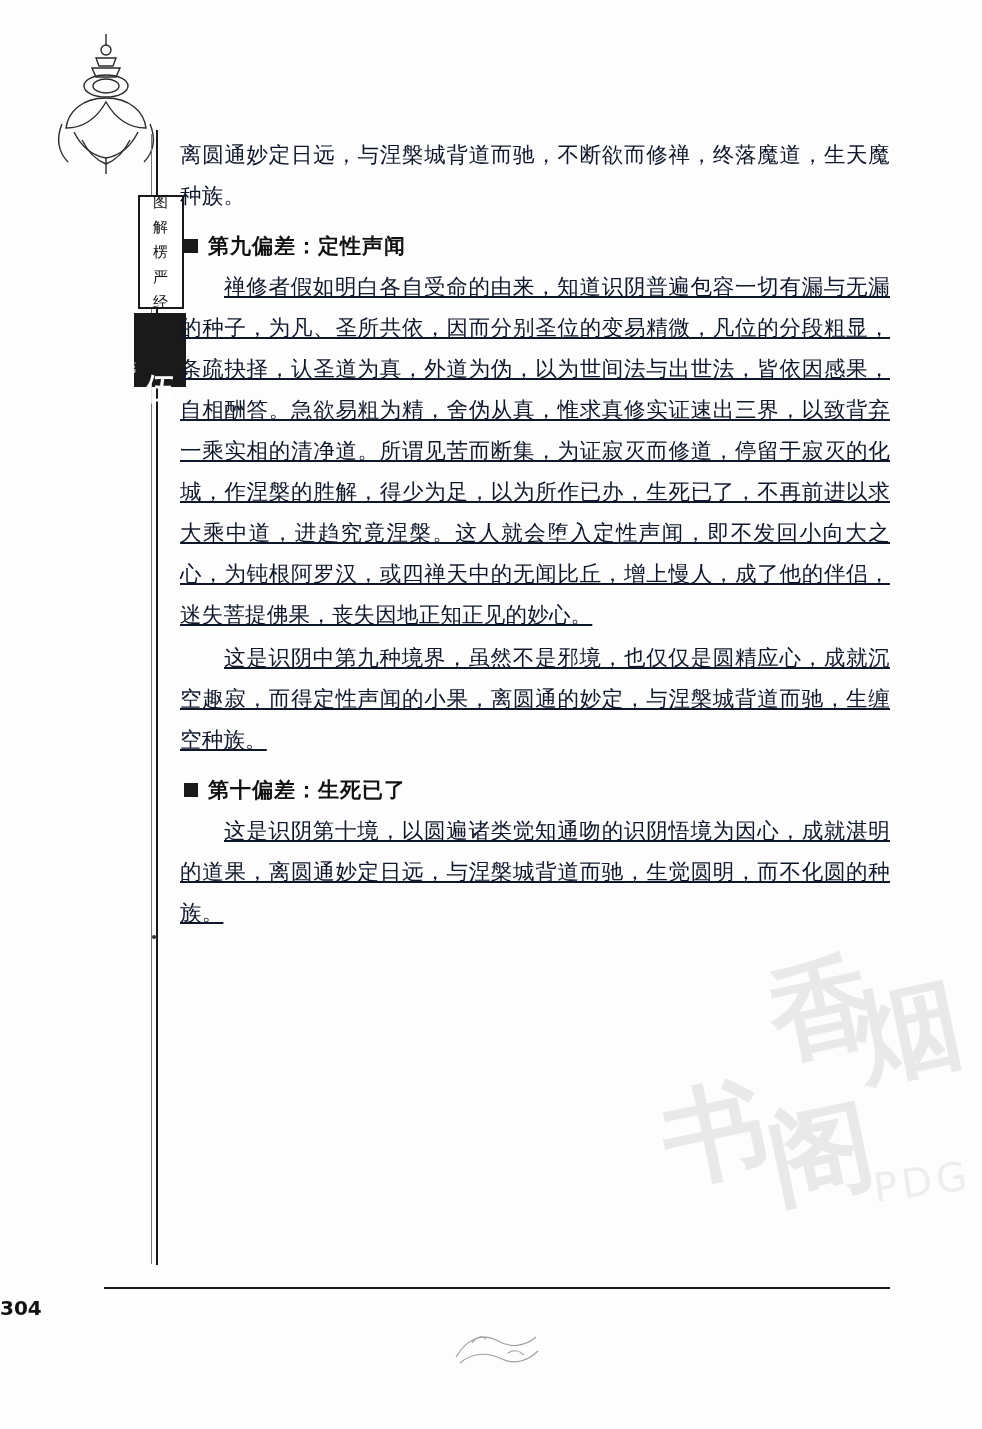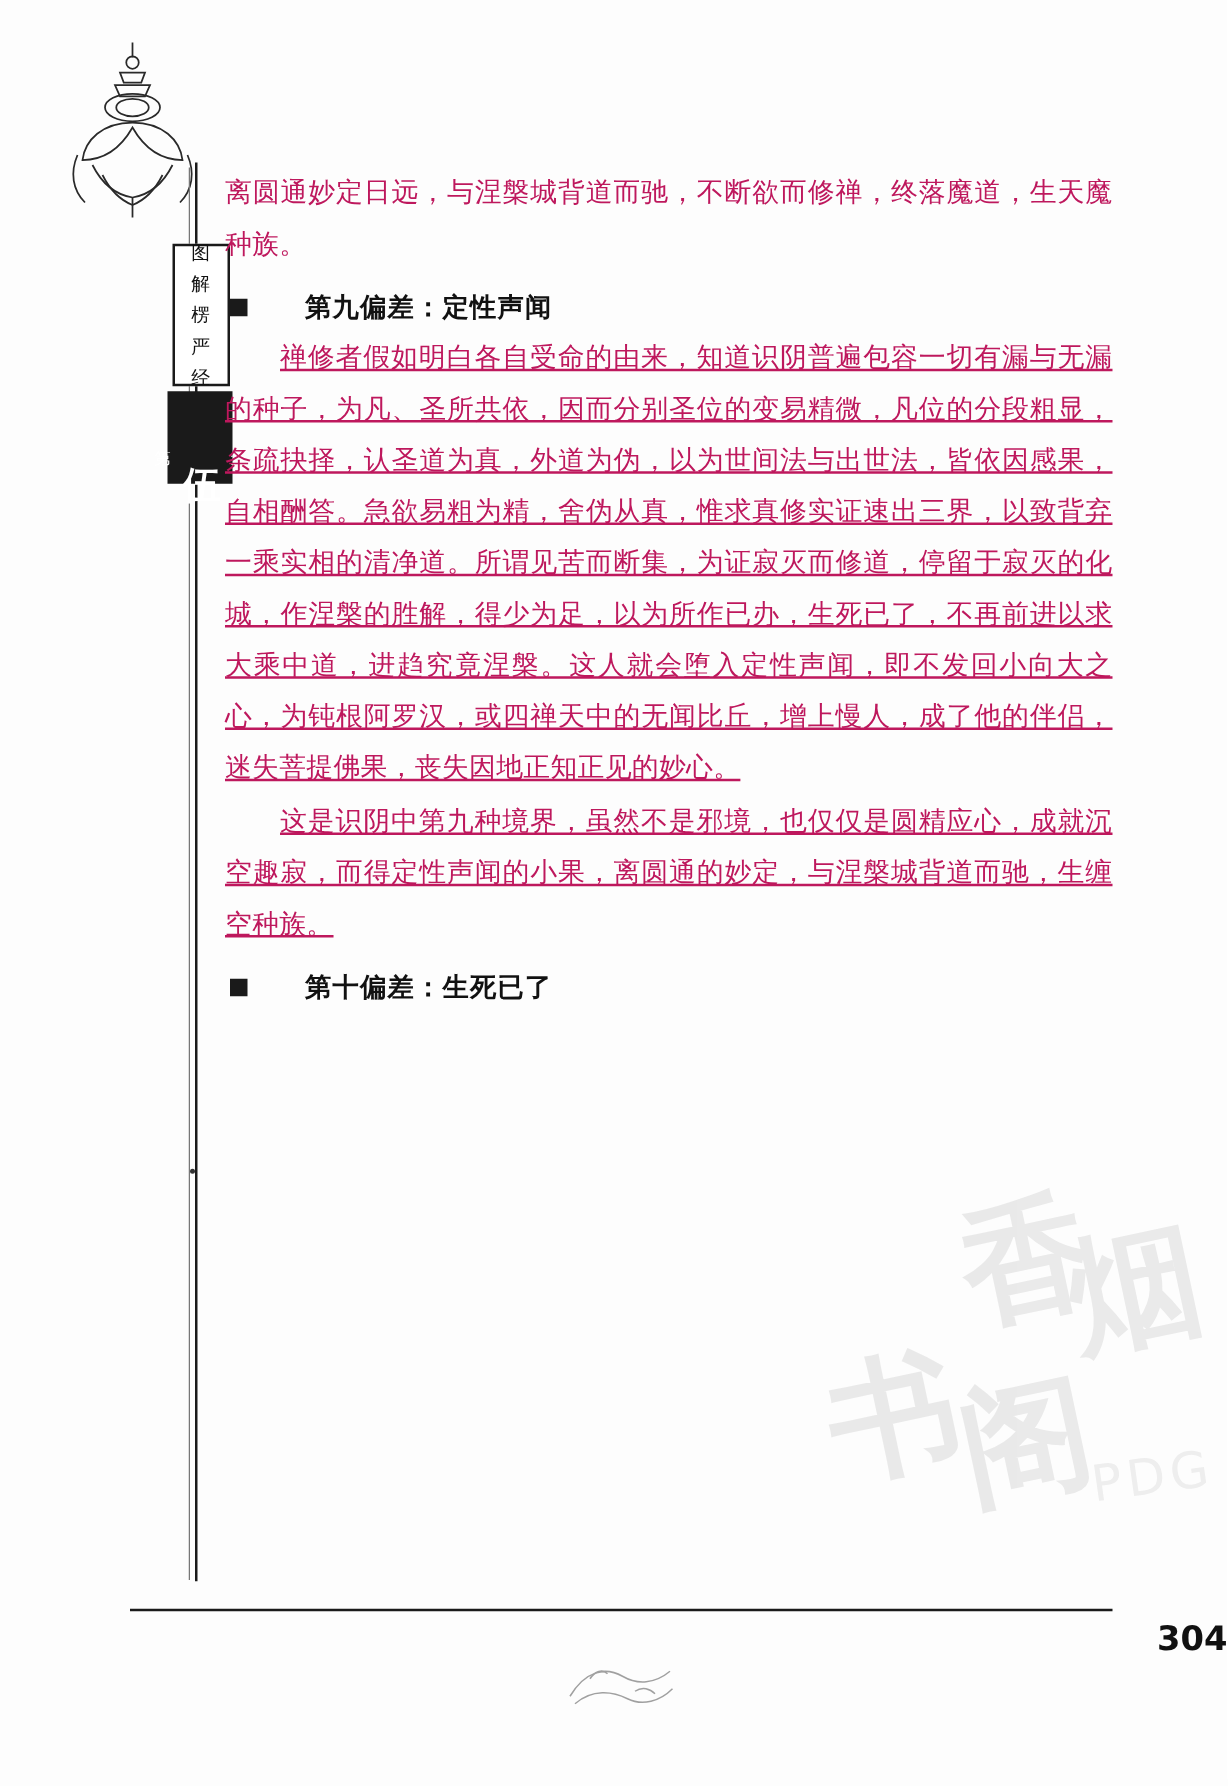--- a/index.html
+++ b/index.html
@@ -104,40 +104,39 @@
   .content {
     position: absolute;
     left: 180px;
     top: 134px;
     width: 710px;
   }
   p.body {
     margin: 0 0 2px 0;
     font-size: 21.5px;
     line-height: 41px;
-    color: #be185d;
+    color: #0f172a;
     text-align: justify;
     text-justify: inter-ideograph;
     letter-spacing: 0.2px;
     font-family: "DejaVu Serif", "Liberation Serif", serif;
   }
   p.indent {
     text-indent: 44px;
     text-decoration: underline;
   }
   .heading {
     margin: 16px 0 6px 4px;
     display: flex;
     align-items: center;
     font-size: 21px;
     font-weight: bold;
     color: #111;
     letter-spacing: 1px;
     font-family: "DejaVu Sans", "Liberation Sans", sans-serif;
-    gap: 36px;
   }
   .heading .bullet {
     display: inline-block;
     width: 14px;
     height: 14px;
     background: #1a1a1a;
     margin-right: 10px;
   }
 
   
@@ -176,22 +175,22 @@
     top: 1287px;
     width: 786px;
     height: 2px;
     background: #1a1a1a;
   }
   .page-num {
     position: absolute;
     left: 0;
     top: 1296px;
     width: 982px;
-    text-align: right;
-    font-size: 27px;
+    text-align: left;
+    font-size: 20px;
     font-weight: bold;
     color: #111;
     font-family: "DejaVu Sans", "Liberation Sans", sans-serif;
   }
   .footer-orn {
     position: absolute;
     left: 450px;
     top: 1327px;
     width: 92px;
     height: 44px;
@@ -250,20 +249,21 @@
     </div>
 
     <p class="body indent">禅修者假如明白各自受命的由来，知道识阴普遍包容一切有漏与无漏的种子，为凡、圣所共依，因而分别圣位的变易精微，凡位的分段粗显，条疏抉择，认圣道为真，外道为伪，以为世间法与出世法，皆依因感果，自相酬答。急欲易粗为精，舍伪从真，惟求真修实证速出三界，以致背弃一乘实相的清净道。所谓见苦而断集，为证寂灭而修道，停留于寂灭的化城，作涅槃的胜解，得少为足，以为所作已办，生死已了，不再前进以求大乘中道，进趋究竟涅槃。这人就会堕入定性声闻，即不发回小向大之心，为钝根阿罗汉，或四禅天中的无闻比丘，增上慢人，成了他的伴侣，迷失菩提佛果，丧失因地正知正见的妙心。</p>
     <p class="body indent">这是识阴中第九种境界，虽然不是邪境，也仅仅是圆精应心，成就沉空趣寂，而得定性声闻的小果，离圆通的妙定，与涅槃城背道而驰，生缠空种族。</p>
 
     <div class="heading">
       <span class="bullet"></span>
       <span>第十偏差：生死已了</span>
     </div>
 
+    <p class="body indent">这是识阴第十境，以圆遍诸类觉知通吻的识阴悟境为因心，成就湛明的道果，离圆通妙定日远，与涅槃城背道而驰，生觉圆明，而不化圆的种族。</p>
   </div>
 
   <div class="watermark">
     <span class="wm-char" style="left:170px; top:0px;">香</span>
     <span class="wm-char" style="left:250px; top:40px;">烟</span>
     <span class="wm-char" style="left:40px; top:100px;">书</span>
     <span class="wm-char" style="left:140px; top:140px;">阁</span>
     <span class="wm-pdg">PDG</span>
   </div>
 

